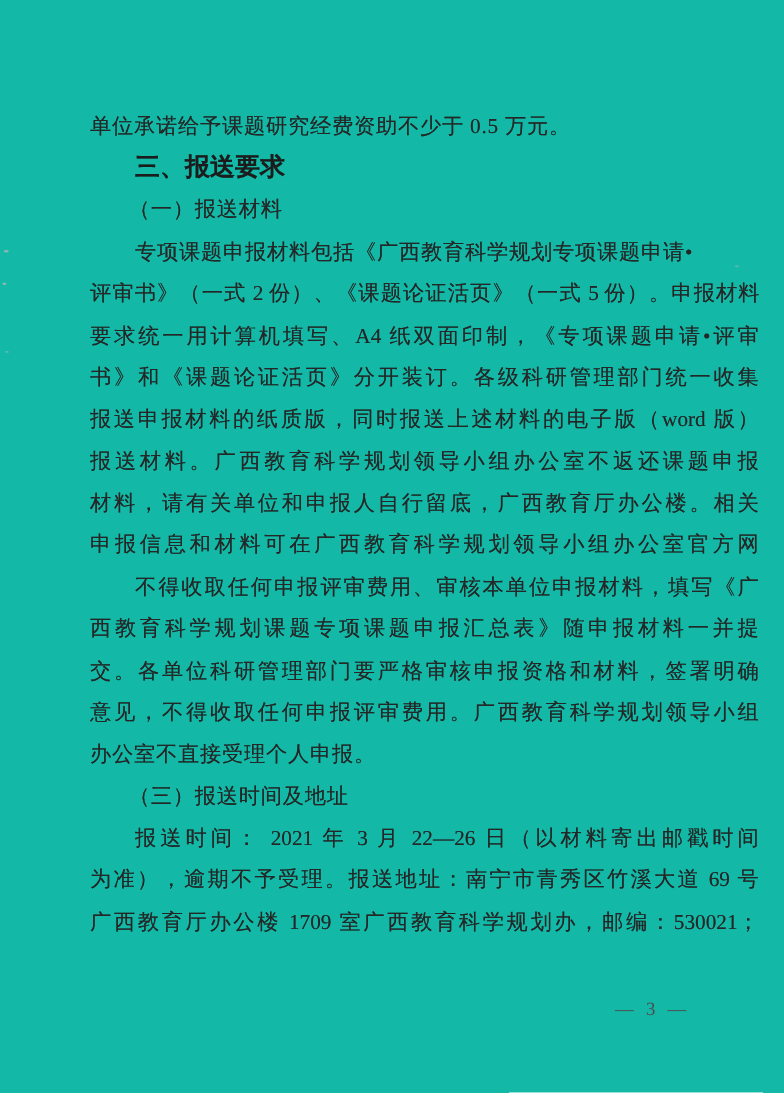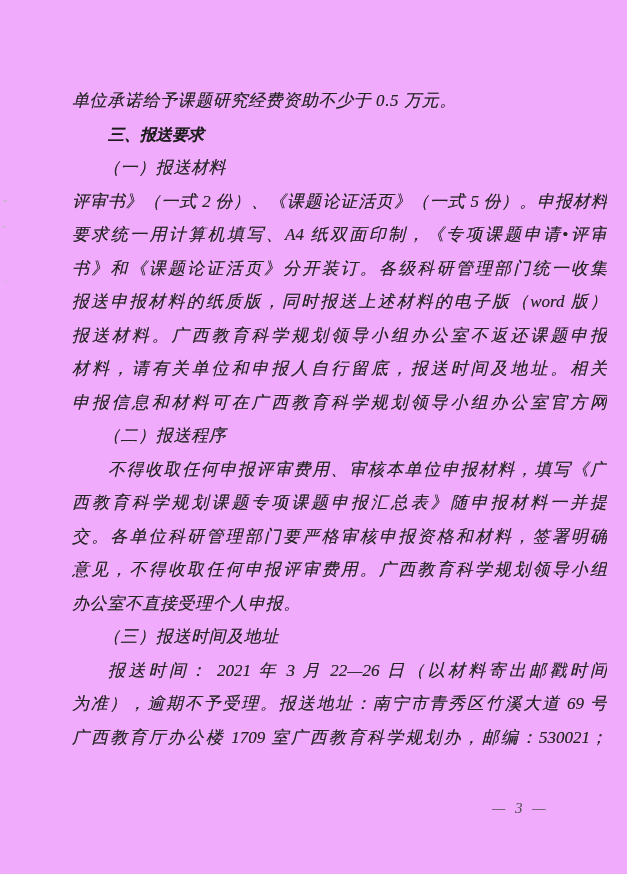--- a/index.html
+++ b/index.html
@@ -4,24 +4,23 @@
 <style>
   html, body {
     margin: 0;
     padding: 0;
     background: #ffffff;
   }
   .page {
     position: relative;
     width: 627px;
     height: 874px;
-    background: #f0abfc;
+    background: #14b8a6;
     overflow: hidden;
     font-family: "Liberation Serif", "DejaVu Serif", serif;
-    font-style: italic;
   }
   .text-block {
     position: absolute;
     left: 72px;
     top: 84px;
     width: 535px;
   }
   .line {
     height: 33.5px;
     line-height: 33.5px;
@@ -38,21 +37,21 @@
     text-align: left;
     text-align-last: left;
     letter-spacing: 0.6px;
   }
   .line.head {
     text-align: center;
     text-align-last: left;
     text-indent: 36px;
     font-family: "Liberation Sans", "DejaVu Sans", sans-serif;
     font-weight: 700;
-    font-size: 16px;
+    font-size: 20px;
     color: #1c1c1c;
   }
   .line.sub {
     text-align: right;
     text-align-last: left;
     text-indent: 31px;
     letter-spacing: 0.6px;
   }
   .line.ind { text-indent: 36px; }
   .line.tight { letter-spacing: -0.7px; }
@@ -77,28 +76,28 @@
   .speck.s4 { left: 588px; top: 212px; width: 3px; height: 2px; opacity: 0.35; }
 </style>
 </head>
 <body>
 
 <div class="page">
   <div class="text-block">
       <div class="line end">单位承诺给予课题研究经费资助不少于 0.5 万元。</div>
       <div class="line head">三、报送要求</div>
       <div class="line sub">（一）报送材料</div>
+      <div class="line end ind">专项课题申报材料包括《广西教育科学规划专项课题申请•</div>
       <div class="line full tight">评审书》（一式 2 份）、《课题论证活页》（一式 5 份）。申报材料</div>
       <div class="line full">要求统一用计算机填写、A4 纸双面印制，《专项课题申请•评审</div>
       <div class="line full">书》和《课题论证活页》分开装订。各级科研管理部门统一收集</div>
       <div class="line full">报送申报材料的纸质版，同时报送上述材料的电子版（word 版）</div>
       <div class="line full">报送材料。广西教育科学规划领导小组办公室不返还课题申报</div>
-      <div class="line full">材料，请有关单位和申报人自行留底，报送时间及地址。相关</div>
+      <div class="line full">材料，请有关单位和申报人自行留底，广西教育厅办公楼。相关</div>
       <div class="line full">申报信息和材料可在广西教育科学规划领导小组办公室官方网</div>
-      <div class="line sub">（二）报送程序</div>
       <div class="line full ind">不得收取任何申报评审费用、审核本单位申报材料，填写《广</div>
       <div class="line full">西教育科学规划课题专项课题申报汇总表》随申报材料一并提</div>
       <div class="line full">交。各单位科研管理部门要严格审核申报资格和材料，签署明确</div>
       <div class="line full">意见，不得收取任何申报评审费用。广西教育科学规划领导小组</div>
       <div class="line end">办公室不直接受理个人申报。</div>
       <div class="line sub">（三）报送时间及地址</div>
       <div class="line full ind">报送时间： 2021 年 3 月 22—26 日（以材料寄出邮戳时间</div>
       <div class="line full">为准），逾期不予受理。报送地址：南宁市青秀区竹溪大道 69 号</div>
       <div class="line full">广西教育厅办公楼 1709 室广西教育科学规划办，邮编：530021；</div>
     </div>

